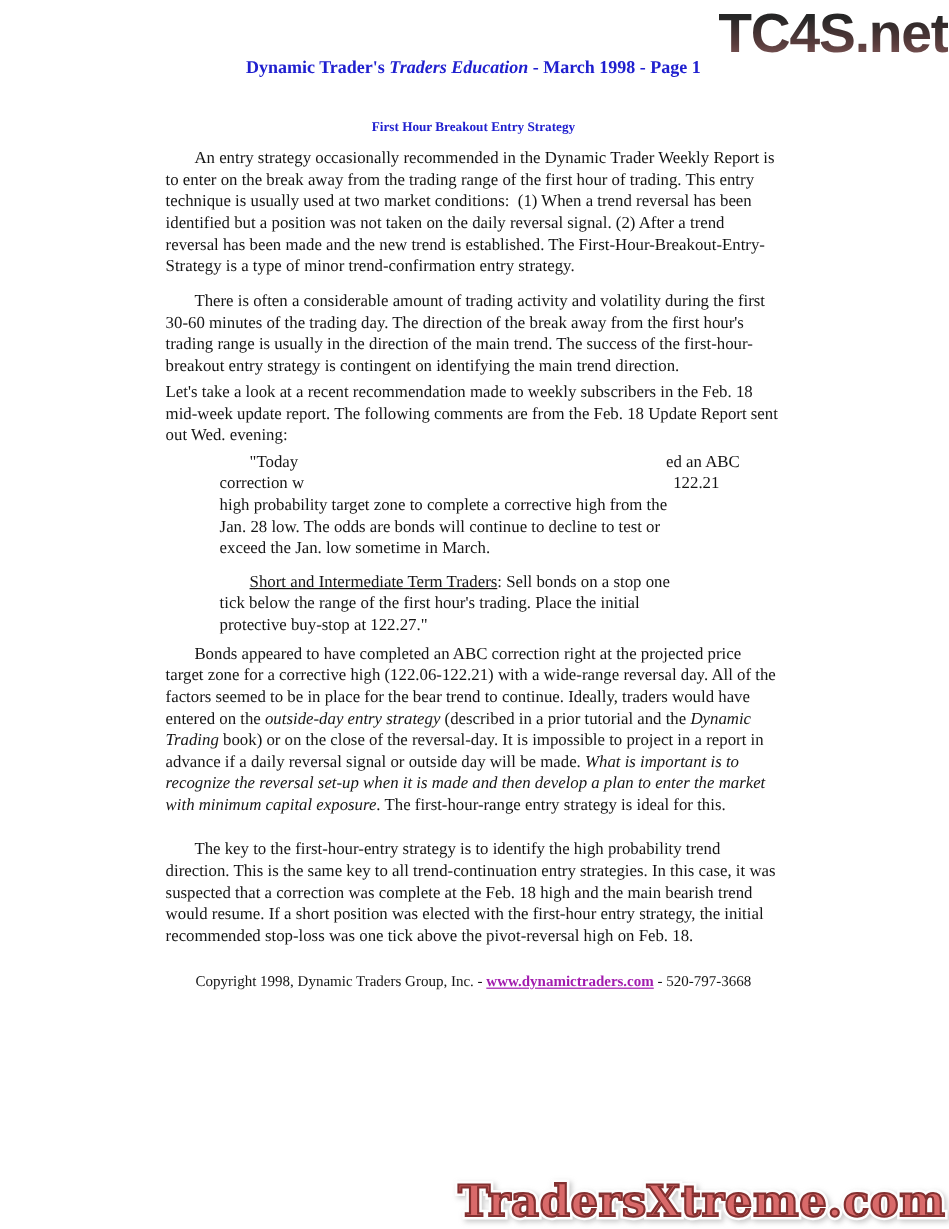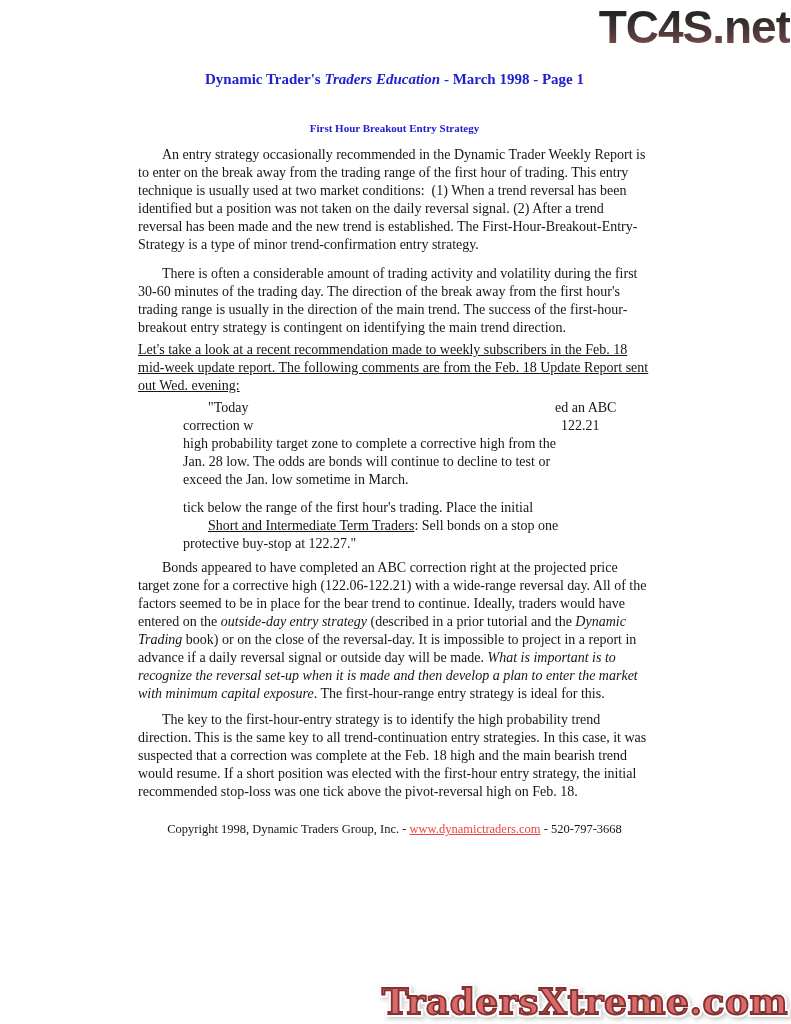--- a/index.html
+++ b/index.html
@@ -12,21 +12,21 @@
     width:791px;height:1024px;
     background:#ffffff;
     overflow:hidden;
     font-family:"Liberation Serif", serif;
     color:var(--ink);
   }
   .col{
     position:absolute;
     left:138px;top:0;
     width:513px;
-    padding-top:70px;
+    padding-top:48px;
   }
   .header-line{
     text-align:center;
     font-weight:bold;
     color:var(--blue);
     font-size:15px;line-height:18px;
     margin:0 0 29px 0;
     white-space:nowrap;
   }
   .header-line .it{font-style:italic;}
@@ -43,22 +43,22 @@
     font-size:14.5px;line-height:18px;
     margin:0 0 36px 0;
   }
   p.body{
     font-size:14px;line-height:18px;
     margin:0 0 11px 0;
     text-indent:24px;
     text-align:left;
   }
   p.body.p2{margin-bottom:4px;}
-  p.body.lead{text-indent:0;margin-bottom:4px;text-decoration:underline;}
-  p.body.analysis{margin-bottom:8px;}
+  p.body.lead{text-indent:0;margin-bottom:4px;}
+  p.body.analysis{margin-bottom:19px;}
   p.body.closing{margin-bottom:0;}
   .it{font-style:italic;}
   .u{text-decoration:underline;}
   .section-heading{
     color:var(--blue);
     font-weight:bold;
     font-size:15px;line-height:18px;
     margin:0 0 8px 0;
   }
   .quote{
@@ -74,22 +74,22 @@
   .q-right{position:absolute;top:0;}
   .q-r1{left:372px;}
   .q-r2{left:378px;}
   .footer{
     text-align:center;
     font-size:12.5px;line-height:16px;
     margin-top:20px;
     white-space:nowrap;
   }
   .footer a{
-    color:#ef4444;
-    font-weight:normal;
+    color:#a21caf;
+    font-weight:bold;
     text-decoration:underline;
     cursor:pointer;
   }
 
   
   .wm{position:absolute;white-space:nowrap;pointer-events:none;}
   .wm-tc4s{
     top:2px;right:1px;height:50px;
     font-family:"Liberation Sans", sans-serif;
     font-weight:900;
@@ -166,22 +166,22 @@
 
     <div class="quote">
       <div class="quote-p1">
         <div class="qline first"><span>"Today</span><span class="q-right q-r1">ed an ABC</span></div>
         <div class="qline"><span>correction w</span><span class="q-right q-r2">122.21</span></div>
         <div class="qline">high probability target zone to complete a corrective high from the</div>
         <div class="qline">Jan. 28 low. The odds are bonds will continue to decline to test or</div>
         <div class="qline">exceed the Jan. low sometime in March.</div>
       </div>
       <div class="quote-p2">
+        <div class="qline first"><span class="u">Short and Intermediate Term Traders</span><span>: Sell bonds on a stop one</span></div>
         <div class="qline">tick below the range of the first hour's trading. Place the initial</div>
-        <div class="qline first"><span class="u">Short and Intermediate Term Traders</span><span>: Sell bonds on a stop one</span></div>
         <div class="qline">protective buy-stop at 122.27."</div>
       </div>
     </div>
 
     <p class="body analysis"><span>Bonds appeared to have completed an ABC correction right at the projected price target zone for a corrective high (122.06-122.21) with a wide-range reversal day. All of the factors seemed to be in place for the bear trend to continue. Ideally, traders would have entered on the </span><span class="it">outside-day entry strategy</span><span> (described in a prior tutorial and the </span><span class="it">Dynamic Trading</span><span> book) or on the close of the reversal-day. It is impossible to project in a report in advance if a daily reversal signal or outside day will be made. </span><span class="it">What is important is to recognize the reversal set-up when it is made and then develop a plan to enter the market with minimum capital exposure</span><span>. The first-hour-range entry strategy is ideal for this.</span></p>
 
     <p class="body closing">The key to the first-hour-entry strategy is to identify the high probability trend direction. This is the same key to all trend-continuation entry strategies. In this case, it was suspected that a correction was complete at the Feb. 18 high and the main bearish trend would resume. If a short position was elected with the first-hour entry strategy, the initial recommended stop-loss was one tick above the pivot-reversal high on Feb. 18.</p>
 
     <div class="footer"><span>Copyright 1998, Dynamic Traders Group, Inc. - </span><a>www.dynamictraders.com</a><span> - 520-797-3668</span></div>
 

